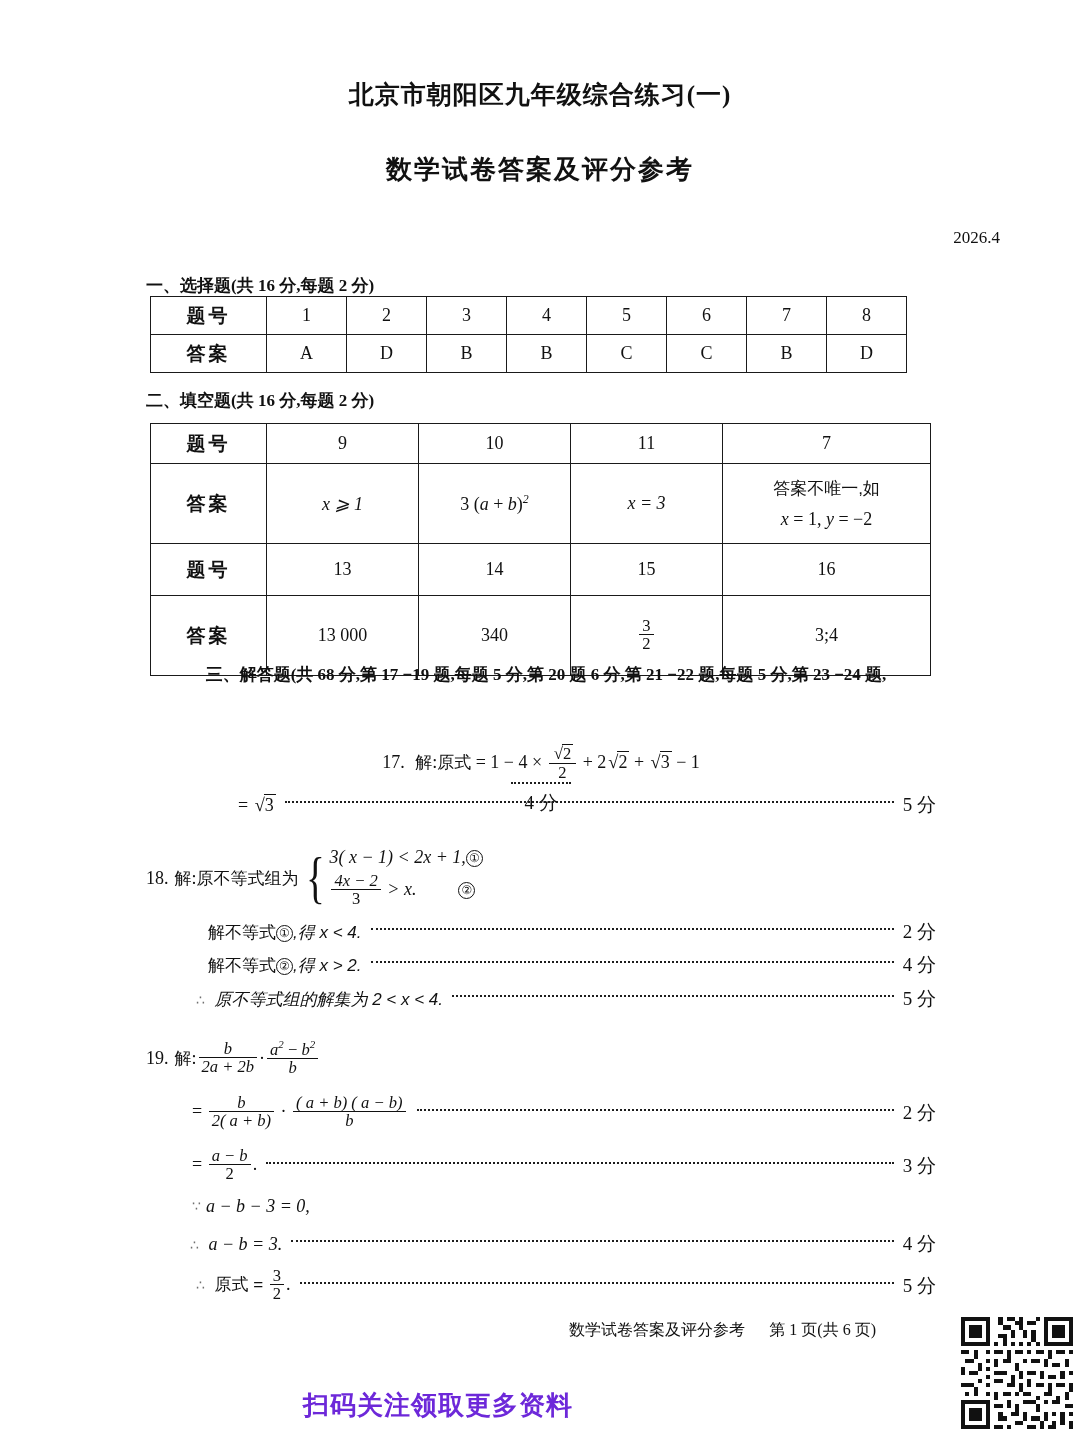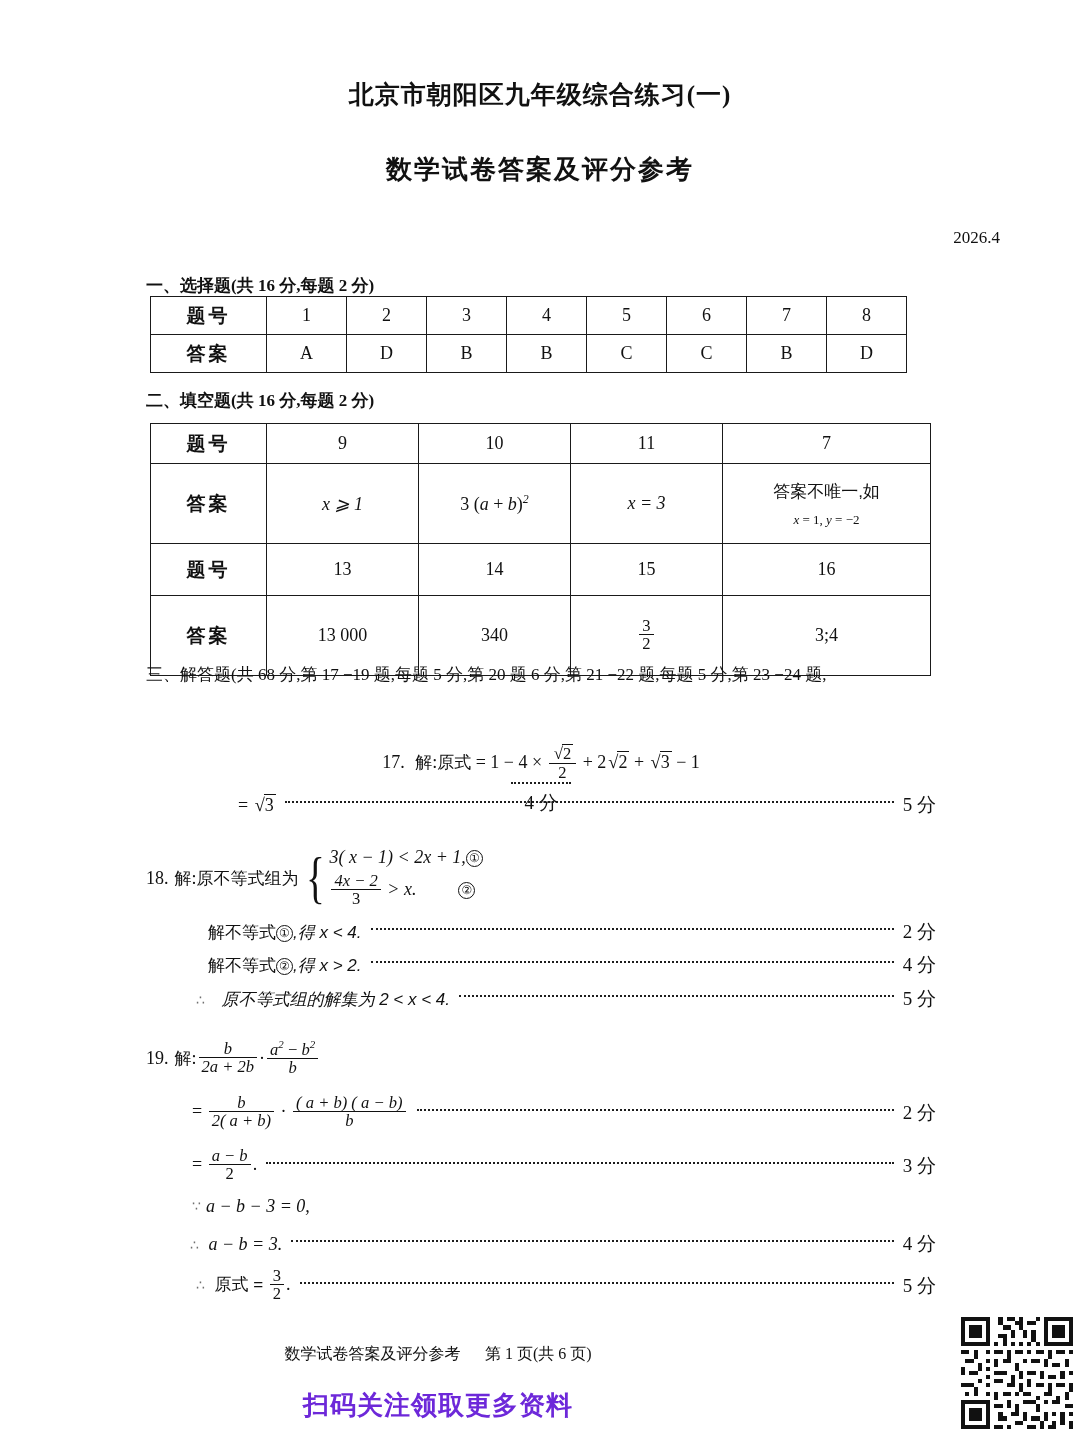--- a/index.html
+++ b/index.html
@@ -48,22 +48,23 @@
     white-space: nowrap;
   }
   #sec1-head { top: 258px; margin-top: 16px; }
   #sec2-head { top: 389px; }
 
   .sec3-head {
     position: absolute;
     left: 146px; top: 660px;
     width: 800px;
     font-size: 17px;
-    font-weight: normal;
+    font-weight: bold;
     line-height: 30px;
+    text-align: center;
   }
   .sec3-head .l2 { display: block; padding-left: 24px; }
 
   
   table.ans {
     position: absolute;
     border-collapse: collapse;
     font-size: 18px;
   }
   table.ans td {
@@ -156,24 +157,23 @@
   }
   .sysrows { display: inline-block; font-size: 18px; line-height: 1.0; }
   .sysrows .r1 { display: block; margin-bottom: 6px; }
   .sysrows .r2 { display: block; }
   .tagspace { display: inline-block; width: 42px; }
 
   
   .footer {
     position: absolute;
     top: 1320px; left: 0; width: 876px;
-    text-align: center;
+    text-align: right;
     font-size: 16px;
     font-family: "Liberation Sans", sans-serif;
-    margin-top: 24px;
   }
   .footer .pg { font-family: "Liberation Serif", serif; }
 
   .banner {
     position: absolute;
     top: 1388px; left: 0; width: 876px;
     text-align: center;
     font-size: 26px;
     font-weight: bold;
     color: #6d28d9;
@@ -238,21 +238,21 @@
         <span class="mi">x ⩾ 1</span>
       </td>
       <td class="c2">
         <span>3 (</span><span class="mi">a</span><span> + </span><span class="mi">b</span><span>)</span><sup class="ex">2</sup>
       </td>
       <td class="c3">
         <span class="mi">x = 3</span>
       </td>
       <td class="c4">
         <div style="font-family:'Liberation Sans',sans-serif;font-size:17px;margin-bottom:9px;">答案不唯一,如</div>
-        <div style="font-size:13px;"><span class="mi">x</span><span> = 1, </span><span class="mi">y</span><span> = −2</span></div>
+        <div style="font-size:18px;"><span class="mi">x</span><span> = 1, </span><span class="mi">y</span><span> = −2</span></div>
       </td>
     </tr>
     <tr class="a2">
       <td class="lbl">题号</td>
       <td class="c1">13</td>
       <td class="c2">14</td>
       <td class="c3">15</td>
       <td class="c4">16</td>
     </tr>
     <tr class="a1">
@@ -317,21 +317,21 @@
     <span>
       <span class="cn">解不等式</span><span class="circnum">②</span><span class="cn mi">,得 x &gt; 2.</span>
     </span>
     <span class="dots"></span>
     <span class="score">4 分</span>
   </div>
 
   <div class="sol" style="top:986px; left:196px; width:740px;">
     <span>
       <span class="faint">∴</span>
-      <span class="cn mi" style="margin-left:12px;">原不等式组的解集为 2 &lt; x &lt; 4.</span>
+      <span class="cn mi" style="margin-left:5px;">原不等式组的解集为 2 &lt; x &lt; 4.</span>
     </span>
     <span class="dots"></span>
     <span class="score">5 分</span>
   </div>
 
   <div class="sol" style="top:1040px; left:146px;">
     <span class="num-lbl">19.</span>
     <span class="cn" style="margin-left:6px;">解</span>
       <span>:</span>
       <span class="frac">

